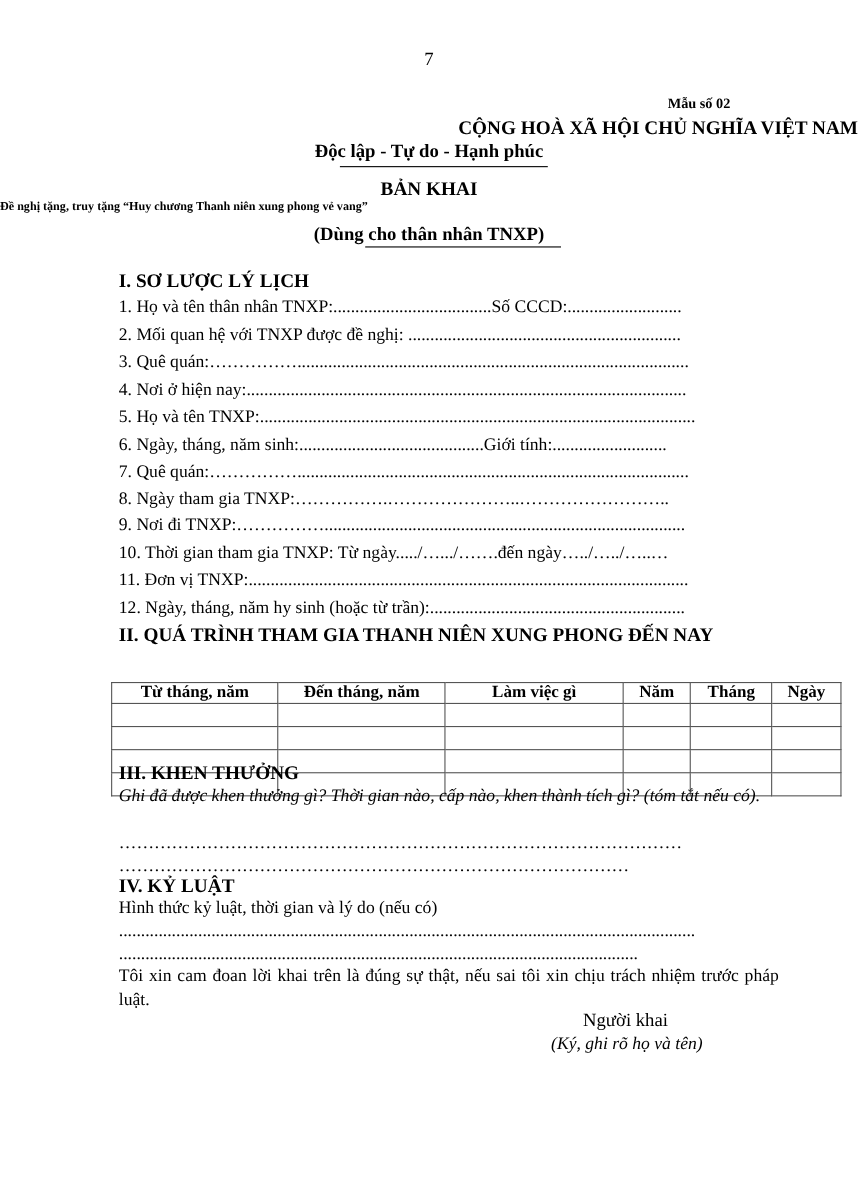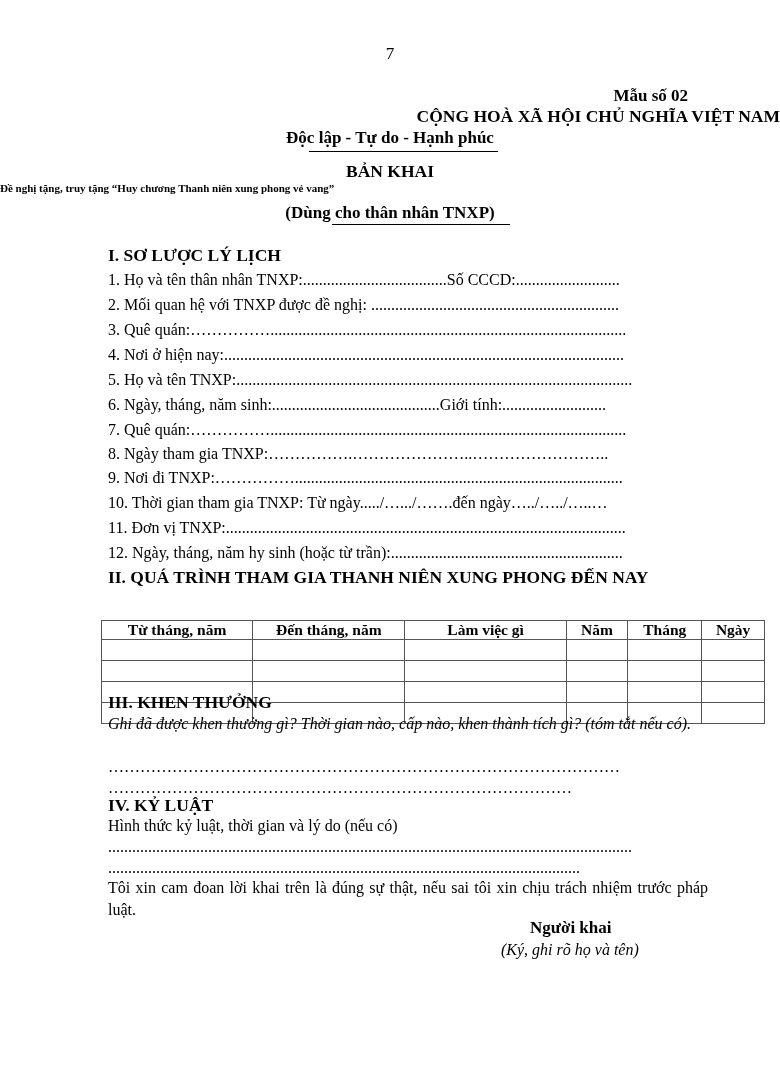--- a/index.html
+++ b/index.html
@@ -1,33 +1,33 @@
 <!DOCTYPE html>
 <html><head>
   <meta charset="utf-8">
   <style>
     html, body { margin: 0; padding: 0; background: #ffffff; }
     body { width: 780px; height: 1073px; position: relative; overflow: hidden; color: #000; font-family: "Liberation Serif", serif; }
     .page-number { position: absolute; top: 44px; left: 0; width: 780px; text-align: center; font-size: 17px; }
-    .form-code { position: absolute; top: 86px; right: 92px; font-weight: bold; font-size: 17px; }
+    .form-code { position: absolute; top: 86px; right: 116px; font-weight: bold; font-size: 13px; }
     .nation { position: absolute; top: 106px; left: 0; width: 780px; text-align: right; font-weight: bold; font-size: 17.5px; }
     .motto { position: absolute; top: 128px; left: 0; width: 780px; text-align: center; font-weight: bold; font-size: 17px; }
     .motto-line { position: absolute; top: 151px; left: 309px; width: 189px; height: 0; border-top: 1.2px solid #000; }
     .doc-title { position: absolute; top: 161px; left: 0; width: 780px; text-align: center; font-weight: bold; font-size: 17.5px; }
     .doc-subtitle { position: absolute; top: 182px; left: 0; width: 780px; text-align: left; font-weight: bold; font-size: 11px; }
     .doc-note { position: absolute; top: 203px; left: 0; width: 780px; text-align: center; font-weight: bold; font-size: 17px; }
     .doc-note-line { position: absolute; top: 224px; left: 332px; width: 178px; border-top: 1.2px solid #000; }
     .section-heading { position: absolute; left: 108px; font-weight: bold; font-size: 17.5px; white-space: nowrap; }
     .field-line { position: absolute; left: 108px; font-size: 16px; white-space: nowrap; line-height: 20px; }
     .para { position: absolute; left: 108px; width: 600px; font-size: 16px; line-height: 22px; text-align: justify; }
     .dots-line { position: absolute; left: 108px; font-size: 16px; white-space: nowrap; overflow: hidden; }
     table.history { position: absolute; top: 620px; left: 101px; width: 664px; border-collapse: collapse; font-size: 15.5px; }
     table.history th { font-weight: bold; border: 1px solid #555; height: 18px; padding: 0; text-align: center; }
     table.history td { border: 1px solid #555; height: 20px; padding: 0; }
-    .signer { position: absolute; top: 918px; left: 530px; font-weight: bold; font-size: 17px; }
+    .signer { position: absolute; top: 918px; left: 530px; font-weight: normal; font-size: 17px; }
     .sign-hint { position: absolute; top: 941px; left: 501px; font-style: italic; font-size: 16px; }
   </style>
 </head>
 <body>
 
 <div class="page-number">7</div>
 <div class="form-code">Mẫu số 02</div>
 <div class="nation">CỘNG HOÀ XÃ HỘI CHỦ NGHĨA VIỆT NAM</div>
 <div class="motto">Độc lập - Tự do - Hạnh phúc</div>
 <div class="motto-line"></div>

